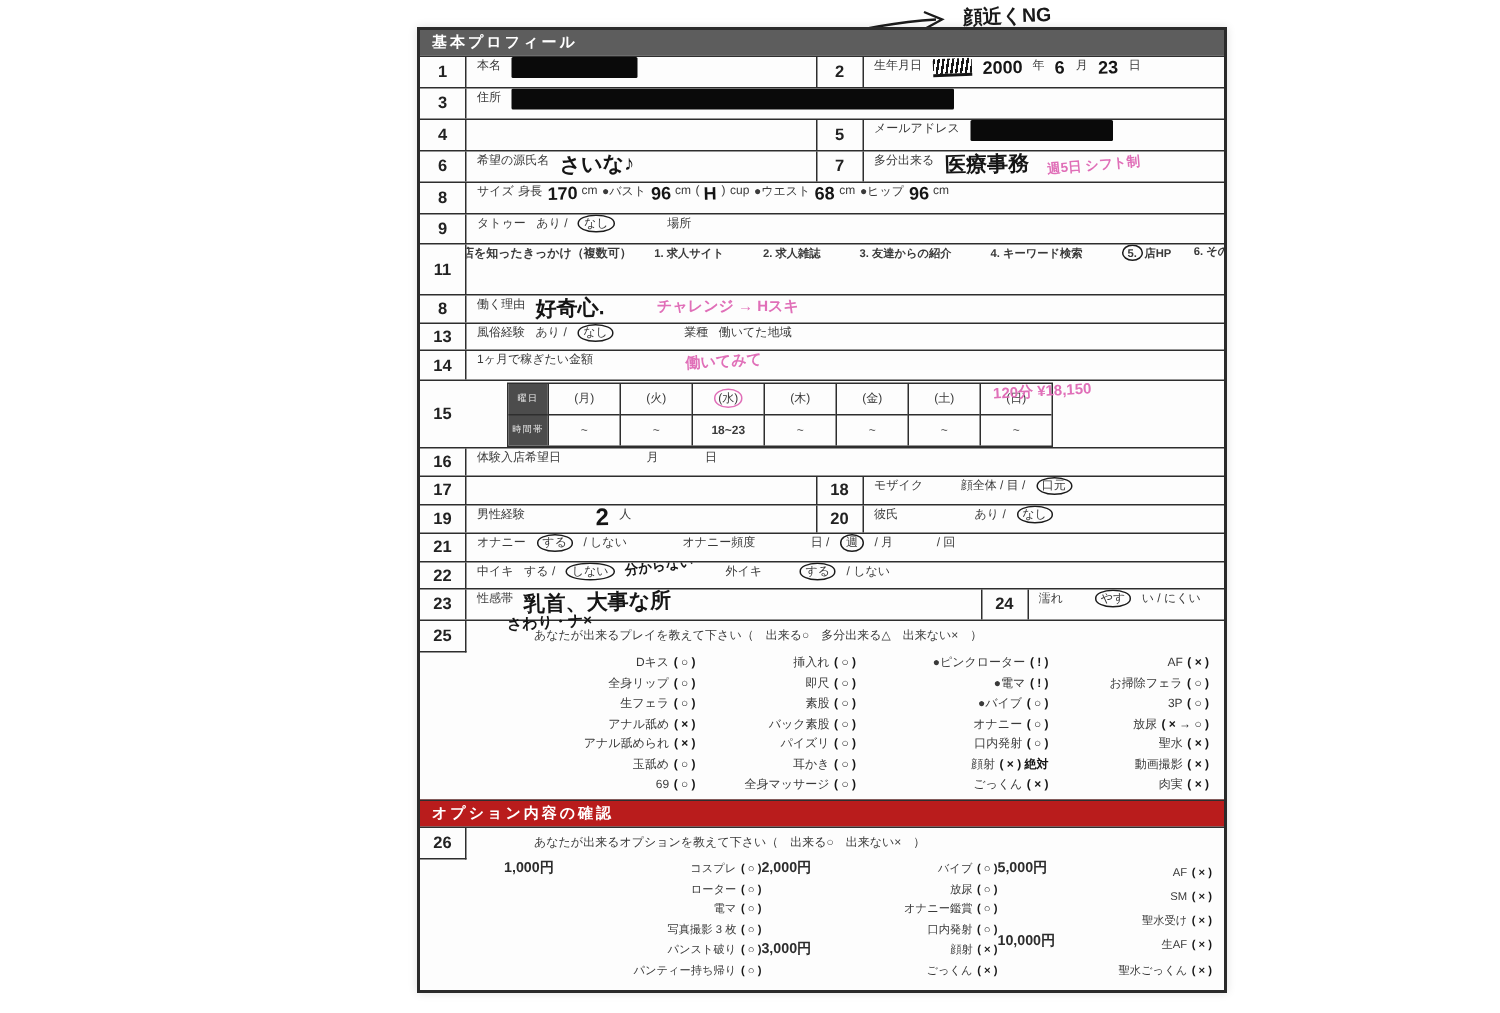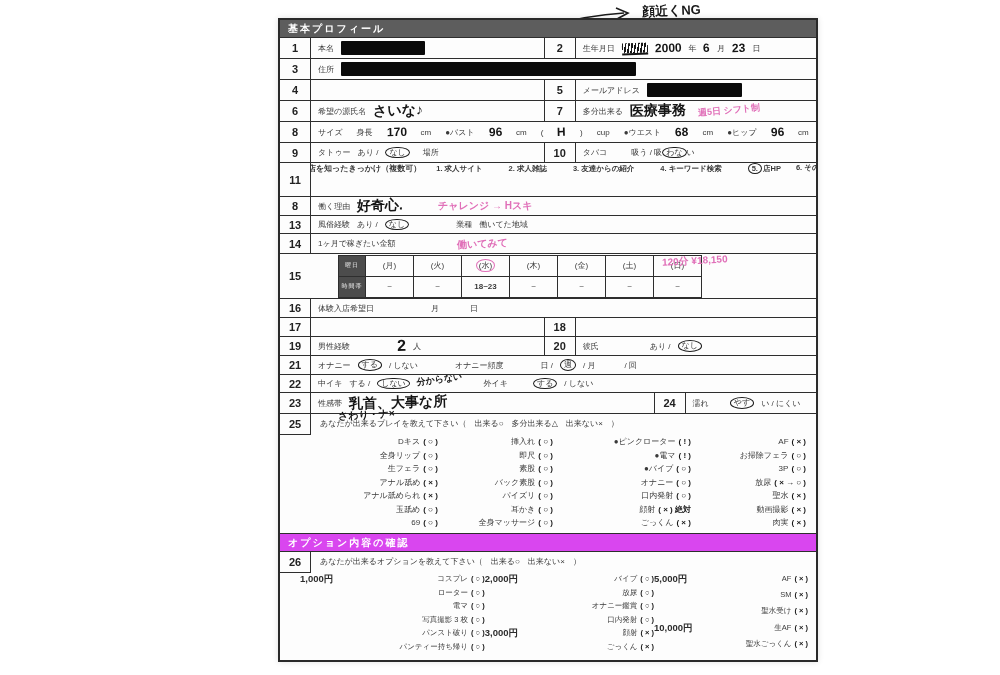--- a/index.html
+++ b/index.html
@@ -7,21 +7,21 @@
         font-family:"Liberation Sans","DejaVu Sans",sans-serif;color:#333;}
   .form{position:absolute;left:278px;top:18px;width:540px;height:644px;
         border:2px solid #2a2a2a;background:#fdfdfd;box-sizing:border-box;
         box-shadow:0 0 6px rgba(0,0,0,.12);}
   .bar{background:#5d5d5d;color:#fff;font-size:10px;font-weight:bold;
        letter-spacing:2px;padding:2px 8px;height:13px;line-height:13px;}
   .row{display:flex;align-items:stretch;border-top:1.4px solid #2e2e2e;
        position:relative;box-sizing:border-box;}
   .num{width:30px;min-width:30px;display:flex;align-items:center;justify-content:center;
        border-right:1.4px solid #2e2e2e;font-weight:bold;font-size:11px;color:#222;}
-  .cell{flex:1;display:flex;align-items:center;padding:0 7px;gap:7px;font-size:8px;
+  .cell{flex:1;display:flex;align-items:flex-start;padding:0 7px;gap:7px;font-size:8px;
         color:#3a3a3a;overflow:hidden;white-space:nowrap;}
   .part{display:flex;align-items:stretch;box-sizing:border-box;}
   .part+.part{border-left:1.4px solid #2e2e2e;}
   .p49{width:49.2%;} .p51{width:50.8%;} .p70{width:69.7%;} .p30{width:30.3%;}
   .lab{color:#3a3a3a;}
   .hand{font-weight:bold;color:#151515;font-size:12px;transform:rotate(-1.5deg);}
   .hand-lg{font-size:14px;}
   .pink{color:#e06fb8;font-weight:bold;font-size:10px;}
   .circ{display:inline-block;border:1.5px solid #1c1c1c;border-radius:50%;
         padding:0 3px;line-height:1.2;}
@@ -31,36 +31,36 @@
         background:repeating-linear-gradient(100deg,#161616 0 1.6px,transparent 1.6px 3.2px);
         border-bottom:2px solid #161616;transform:rotate(-2deg);}
   
   .sched{display:grid;grid-template-columns:26px repeat(7,48px);border:1.4px solid #2e2e2e;
          margin-left:28px;align-self:center;}
   .sc{border-left:1px solid #2e2e2e;border-top:1px solid #2e2e2e;height:20px;
       display:flex;align-items:center;justify-content:center;font-size:8px;color:#3a3a3a;}
   .sc.first{border-top:none;} .sc.lcol{border-left:none;}
   .sc.dark{background:#4c4c4c;color:#eee;font-size:6px;letter-spacing:1px;}
   
-  .blockrow{border-top:1.4px solid #2e2e2e;position:relative;box-sizing:border-box;}
+  .blockrow{border-top:1.4px solid #2e2e2e;position:relative;box-sizing:border-box;padding-left:36px;}
   .bignum{position:absolute;left:0;top:0;width:30px;height:20px;
           border-right:1.4px solid #2e2e2e;border-bottom:1.4px solid #2e2e2e;
           display:flex;align-items:center;justify-content:center;font-weight:bold;
           font-size:11px;color:#222;}
   .prompt{margin-left:40px;padding-top:4px;font-size:8px;color:#3a3a3a;}
   .playgrid{display:grid;grid-template-columns:1.25fr 1fr 1.2fr 1fr;
             padding:6px 10px 4px 14px;row-gap:0;}
   .pcol{display:flex;flex-direction:column;}
   .pitem{display:flex;justify-content:flex-end;align-items:center;gap:3px;
          font-size:8px;line-height:13.5px;color:#3a3a3a;white-space:nowrap;}
   .mk{font-weight:bold;color:#161616;}
   .optgrid{display:grid;grid-template-columns:1.2fr 1.1fr 1fr;padding:5px 8px 4px 20px;}
   .og{display:grid;grid-template-columns:50px 1fr;}
   .oprice{font-size:9.5px;font-weight:bold;color:#2c2c2c;line-height:13.5px;text-align:left;}
-  .oitem{display:flex;justify-content:flex-end;align-items:flex-start;gap:3px;font-size:7.5px;
+  .oitem{display:flex;justify-content:flex-end;align-items:flex-end;gap:3px;font-size:7.5px;
          line-height:13.5px;color:#3a3a3a;white-space:nowrap;}
   .abs{position:absolute;}
   .toparrow{position:absolute;left:452px;top:6px;width:185px;height:56px;}
   .note-top{position:absolute;left:642px;top:2px;font-size:13px;font-weight:bold;
             color:#1a1a1a;transform:rotate(-2deg);}
 </style>
 </head>
 <body>
 
 <div class="page">
@@ -131,21 +131,21 @@
         <div class="num">7</div>
         <div class="cell">
             <span class="lab">多分出来る</span>
           <span class="hand hand-lg">医療事務</span>
           </div>
       </div>
     </div>
 
     <div class="row" style="height:21px">
       <div class="num">8</div>
-      <div class="cell" style="gap:14px">
+      <div class="cell" style="gap:3px">
         <span class="lab">サイズ</span>
         <span class="lab">身長</span>
         <span class="hand">170</span>
         <span class="lab">cm</span>
         <span class="lab">●バスト</span>
         <span class="hand">96</span>
         <span class="lab">cm</span>
         <span class="lab">(</span>
         <span class="hand">H</span>
         <span class="lab">)</span>
@@ -159,30 +159,21 @@
       </div>
     </div>
 
     <div class="row" style="height:20px">
       <div class="part p49">
         <div class="num">9</div>
         <div class="cell">
             <span class="lab">タトゥー</span>
           <span class="lab">あり /</span>
           <span class="circ lab">なし</span>
-          <span class="lab" style="margin-left:6px">場所</span>
-          </div>
-      </div>
-      <div class="part p51">
-        <div class="num">10</div>
-        <div class="cell" style="gap:0">
-          <span class="lab" style="margin-right:24px">タバコ</span>
-          <span class="lab">吸う / 吸</span>
-          <span class="circ lab">わな</span>
-          <span class="lab">い</span>
+          <span class="lab" style="margin-left:28px">場所</span>
           </div>
       </div>
     </div>
 
     <div class="row" style="height:34px">
       <div class="num">11</div>
       <div class="cell" style="flex-direction:row;align-items:flex-start;justify-content:center;gap:1px;font-weight:bold;">
         <span class="lab">当店を知ったきっかけ（複数可）</span>
         <span style="display:flex;gap:26px;padding-left:14px;font-size:7.5px;align-items:center;">
           <span class="lab">1. 求人サイト</span>
@@ -258,20 +249,25 @@
         <span class="lab" style="margin-left:24px">日</span>
         </div>
     </div>
 
     <div class="row" style="height:19px">
       <div class="part p49">
         <div class="num">17</div>
       </div>
       <div class="part p51">
         <div class="num">18</div>
+        <div class="cell">
+            <span class="lab">モザイク</span>
+          <span class="lab" style="margin-left:18px">顔全体 / 目 /</span>
+          <span class="circ lab">口元</span>
+          </div>
       </div>
     </div>
 
     <div class="row" style="height:19px">
       <div class="part p49">
         <div class="num">19</div>
         <div class="cell">
             <span class="lab">男性経験</span>
           <span class="hand hand-lg" style="margin-left:40px;font-size:16px">2</span>
           <span class="lab">人</span>
@@ -452,21 +448,21 @@
               <span class="mk">( × )</span>
             </div>
           <div class="pitem">
               <span>肉実</span>
               <span class="mk">( × )</span>
             </div>
         </div>
       </div>
     </div>
 
-    <div class="bar" style="border-top:1.4px solid #2e2e2e;background:#d946ef;">オプション内容の確認</div>
+    <div class="bar" style="border-top:1.4px solid #2e2e2e;background:#b91c1c;">オプション内容の確認</div>
     <div class="blockrow" style="height:96px">
       <div class="bignum">26</div>
       <div class="prompt">あなたが出来るオプションを教えて下さい（　出来る○　出来ない×　）</div>
       <div class="optgrid">
         <div class="og">
           <span class="oprice">1,000円</span>
           <div class="oitem">
               <span>コスプレ</span>
               <span class="mk">( ○ )</span>
             </div>

